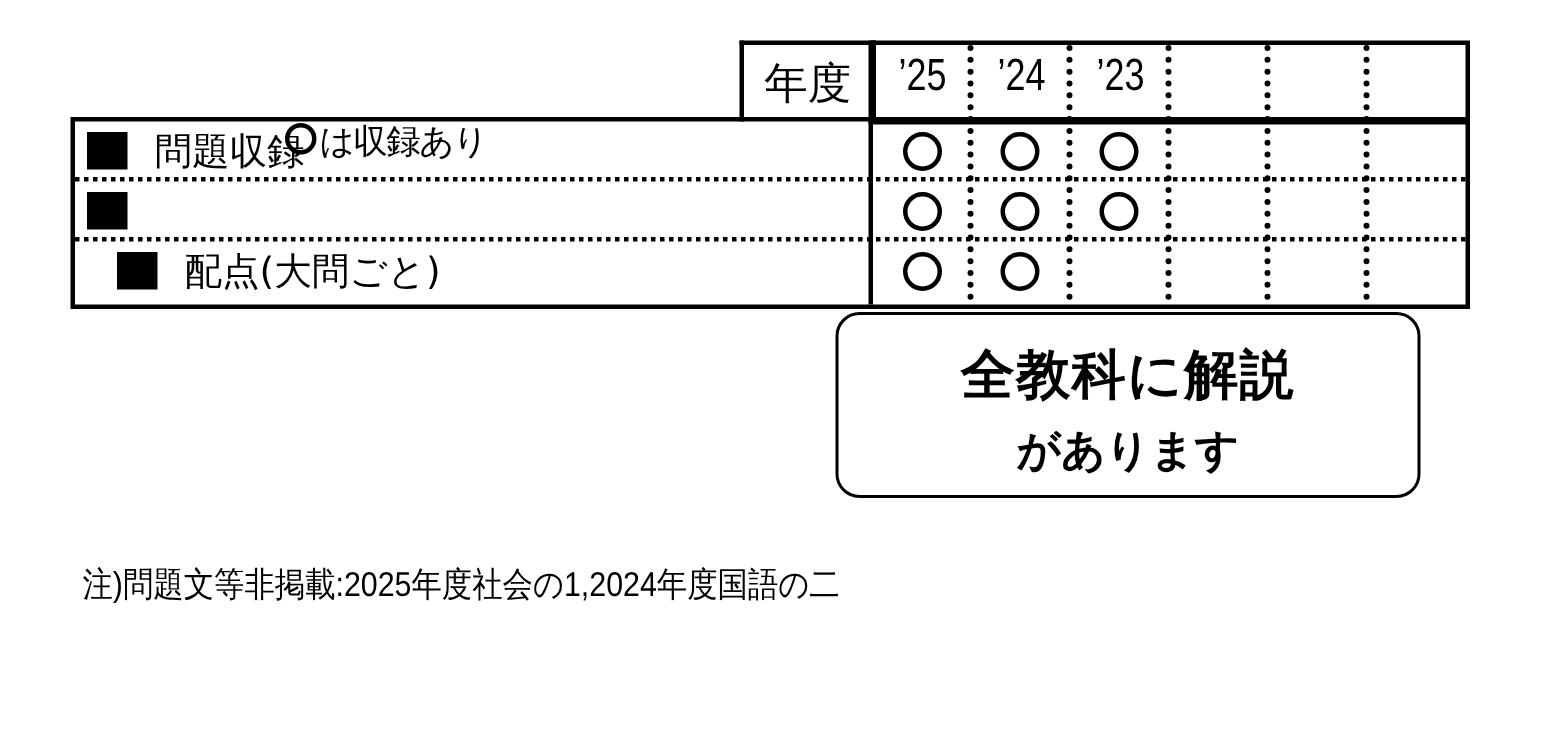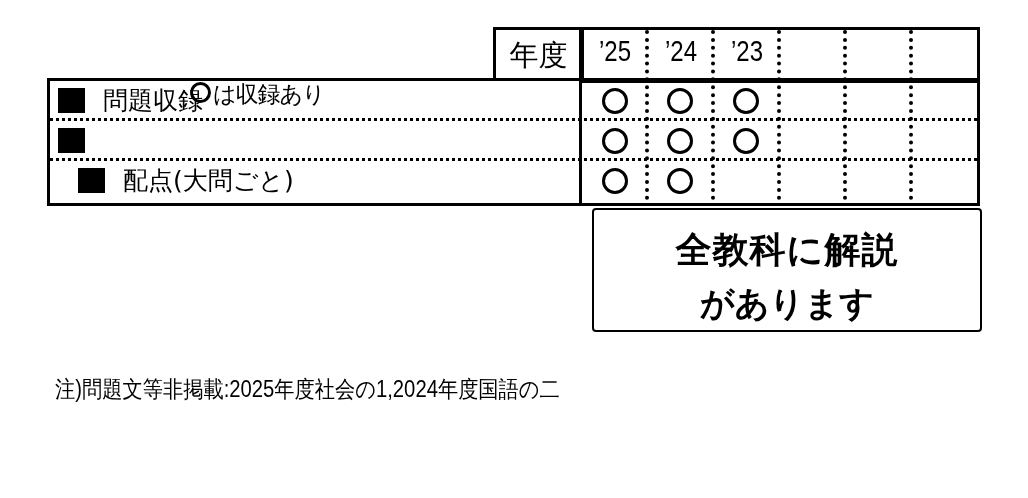--- a/index.html
+++ b/index.html
@@ -12,23 +12,23 @@
       font-size: 29px; display: flex; align-items: center; justify-content: center; }
     .hdr { left: 579px; top: 27px; width: 395px; height: 50px; border: 3px solid #000; border-bottom: 3px solid #000; }
     .grid { left: 47px; top: 78px; width: 927px; height: 122px; border: 3px solid #000; }
     .vsolid { left: 579px; top: 78px; width: 3px; height: 125px; background: #000; }
     .vdot { width: 0; border-left: 4px dotted #000; }
     .hdot { height: 0; border-top: 3px dotted #000; left: 50px; width: 927px; }
     .rowlabel { left: 58px; font-size: 25px; display: flex; align-items: center; height: 40px; }
     .rowlabel .sq { display: inline-block; width: 27px; height: 25px; background: #000; margin-right: 18px; }
     .yr { font-family: "Liberation Sans", sans-serif; font-size: 30px; transform: scaleX(0.8); width: 66px; text-align: center; }
     .mark { width: 20px; height: 20px; border: 3px solid #000; border-radius: 50%; }
-    .box { left: 592px; top: 208px; width: 386px; height: 120px; border: 2px solid #000; border-radius: 4px; text-align: center; }
+    .box { left: 557px; top: 208px; width: 386px; height: 120px; border: 2px solid #000; border-radius: 16px; text-align: center; }
     .box .l1 { font-size: 36px; font-weight: bold; margin-top: 16px; letter-spacing: 1px; }
-    .box .l2 { font-size: 34px; margin-top: 6px; font-weight: bold; }
+    .box .l2 { font-size: 29px; margin-top: 6px; font-weight: bold; }
     .note { left: 55px; top: 374px; font-size: 23px; font-family: "Liberation Sans", sans-serif; transform: scaleX(0.88); transform-origin: left top; white-space: nowrap; }
   </style>
 </head>
 <body>
 
 <div class="abs legend">
   <span class="circ"></span><span>は収録あり</span>
 </div>
 
 <div class="abs nendo">

